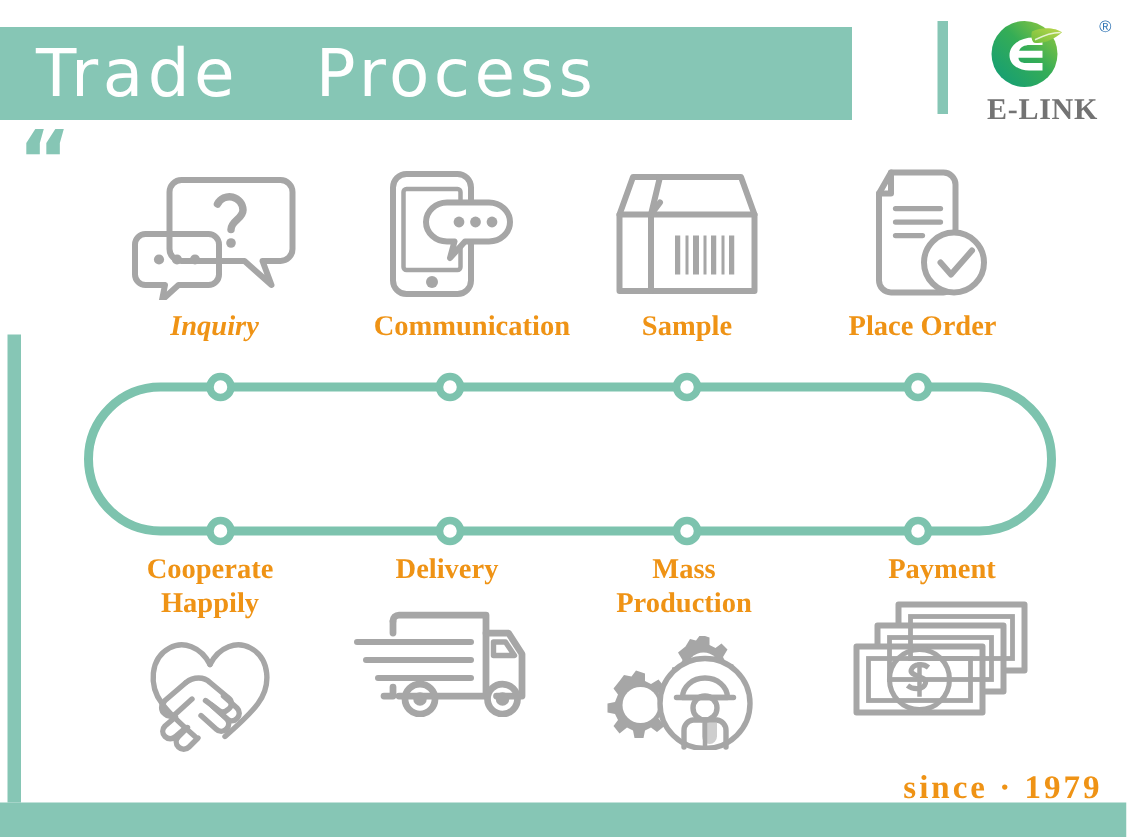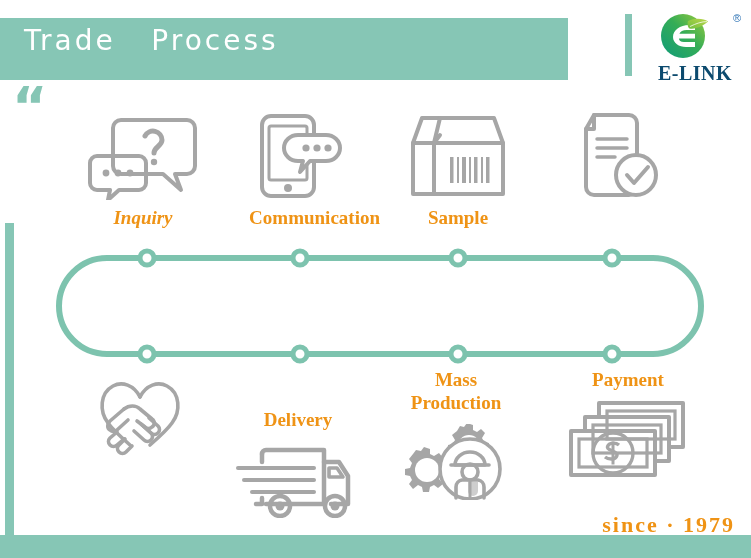--- a/index.html
+++ b/index.html
@@ -22,21 +22,21 @@
     top: 18px;
     width: 568px;
     height: 62px;
     background: #86c6b5;
   }
   #title-text {
     position: absolute;
     left: 24px;
     top: 24px;
     font-family: "DejaVu Sans", sans-serif;
-    font-size: 28px;
+    font-size: 44px;
     font-weight: 500;
     color: #ffffff;
     letter-spacing: 3px;
     white-space: pre;
   }
   #quote-mark {
     position: absolute;
     left: 12px;
     top: 80px;
     font-family: "DejaVu Sans", sans-serif;
@@ -78,21 +78,21 @@
   }
   #logo-wordmark {
     position: absolute;
     left: 22px;
     top: 56px;
     width: 96px;
     text-align: center;
     font-family: "Liberation Serif", serif;
     font-weight: 700;
     font-size: 20px;
-    color: #0c4a6e;
+    color: #737373;
     letter-spacing: 0.5px;
   }
 
   
   #frame-left {
     position: absolute;
     left: 5px;
     top: 223px;
     width: 9px;
     height: 312px;
@@ -256,20 +256,21 @@
           <path d="M28 4 H63 a8 8 0 0 1 8 8 V76 a8 8 0 0 1 -8 8 H28 a8 8 0 0 1 -8 -8 V18 Z"></path>
           <path d="M28 4 V18 H20"></path>
           <path d="M31 28 H61" stroke-width="3.5"></path>
           <path d="M31 37 H61" stroke-width="3.5"></path>
           <path d="M31 46 H49" stroke-width="3.5"></path>
           <circle cx="70" cy="64" r="20" fill="#ffffff"></circle>
           <path d="M61 64 l7 8 l14 -16"></path>
         </g>
       </svg>
     </div>
+    <div class="step-label">Place Order</div>
   </div>
 </div>
 
 <div id="flow-path">
   <svg width="650" height="124" viewBox="0 0 650 124">
     <path d="M52 14 H598 a48 48 0 0 1 0 96 H52 a48 48 0 0 1 0 -96 Z" fill="none" stroke="#7dc3ae" stroke-width="6"></path>
     <g>
       <circle cx="92" cy="14" r="7" fill="#ffffff" stroke="#7dc3ae" stroke-width="5"></circle>
       <circle cx="245" cy="14" r="7" fill="#ffffff" stroke="#7dc3ae" stroke-width="5"></circle>
       <circle cx="403" cy="14" r="7" fill="#ffffff" stroke="#7dc3ae" stroke-width="5"></circle>
@@ -278,37 +279,39 @@
       <circle cx="245" cy="110" r="7" fill="#ffffff" stroke="#7dc3ae" stroke-width="5"></circle>
       <circle cx="403" cy="110" r="7" fill="#ffffff" stroke="#7dc3ae" stroke-width="5"></circle>
       <circle cx="557" cy="110" r="7" fill="#ffffff" stroke="#7dc3ae" stroke-width="5"></circle>
     </g>
   </svg>
 </div>
 
 <div id="row-bottom">
 
   <div class="icon-cell" style="left:60px;">
+    <div class="step-label">Cooperate
+Happily</div>
     <div class="icon-art">
       <svg width="112" height="82" viewBox="0 0 112 82">
         <g fill="none" stroke="#a6a6a6" stroke-width="3.6" stroke-linejoin="round" stroke-linecap="round">
           <path d="M56 22 C50 10 38 6 29 11 C16 18 15 36 24 48 C29 55 38 63 46 70"></path>
           <path d="M56 22 C62 10 74 6 83 11 C96 18 97 36 88 48 C83 55 74 63 66 70"></path>
           <path d="M40 34 C45 30 52 30 56 34 L68 44 C71 46 71 50 68 52 C66 54 63 54 61 52 L53 46"></path>
           <path d="M40 34 L26 46 c-3 3 -3 7 0 9 c2 2 5 2 7 0 L44 45"></path>
           <path d="M33 57 l-7 6 c-2 2 -2 5 0 7 c2 2 5 2 7 0 l7 -6"></path>
           <path d="M41 64 l-6 6 c-2 2 -2 5 0 7 c2 2 5 2 7 0 l6 -6"></path>
           <path d="M50 56 l10 9 c2 2 5 2 7 0 c2 -2 2 -5 0 -7 l-10 -9"></path>
           <path d="M58 50 l9 8 c2 2 5 2 7 0 c2 -2 2 -5 0 -7 l-9 -8"></path>
         </g>
       </svg>
     </div>
   </div>
 
-  <div class="icon-cell" style="left:218px;margin-top:40px;">
+  <div class="icon-cell" style="left:218px;">
     <div class="step-label">Delivery</div>
     <div class="icon-art">
       <svg width="124" height="78" viewBox="0 0 124 78">
         <g fill="none" stroke="#a6a6a6" stroke-width="4.5" stroke-linejoin="round" stroke-linecap="round">
           <path d="M26 14 a4 4 0 0 1 4 -4 H88 V64 H30"></path>
           <path d="M26 14 V22"></path>
           <path d="M26 58 V64 H20"></path>
           <path d="M88 22 H103 l9 14 V64 H95"></path>
           <path d="M93 28 h8 l6 9 h-14 Z" stroke-width="3.6"></path>
           <path d="M2 28 H78" stroke-width="4"></path>

